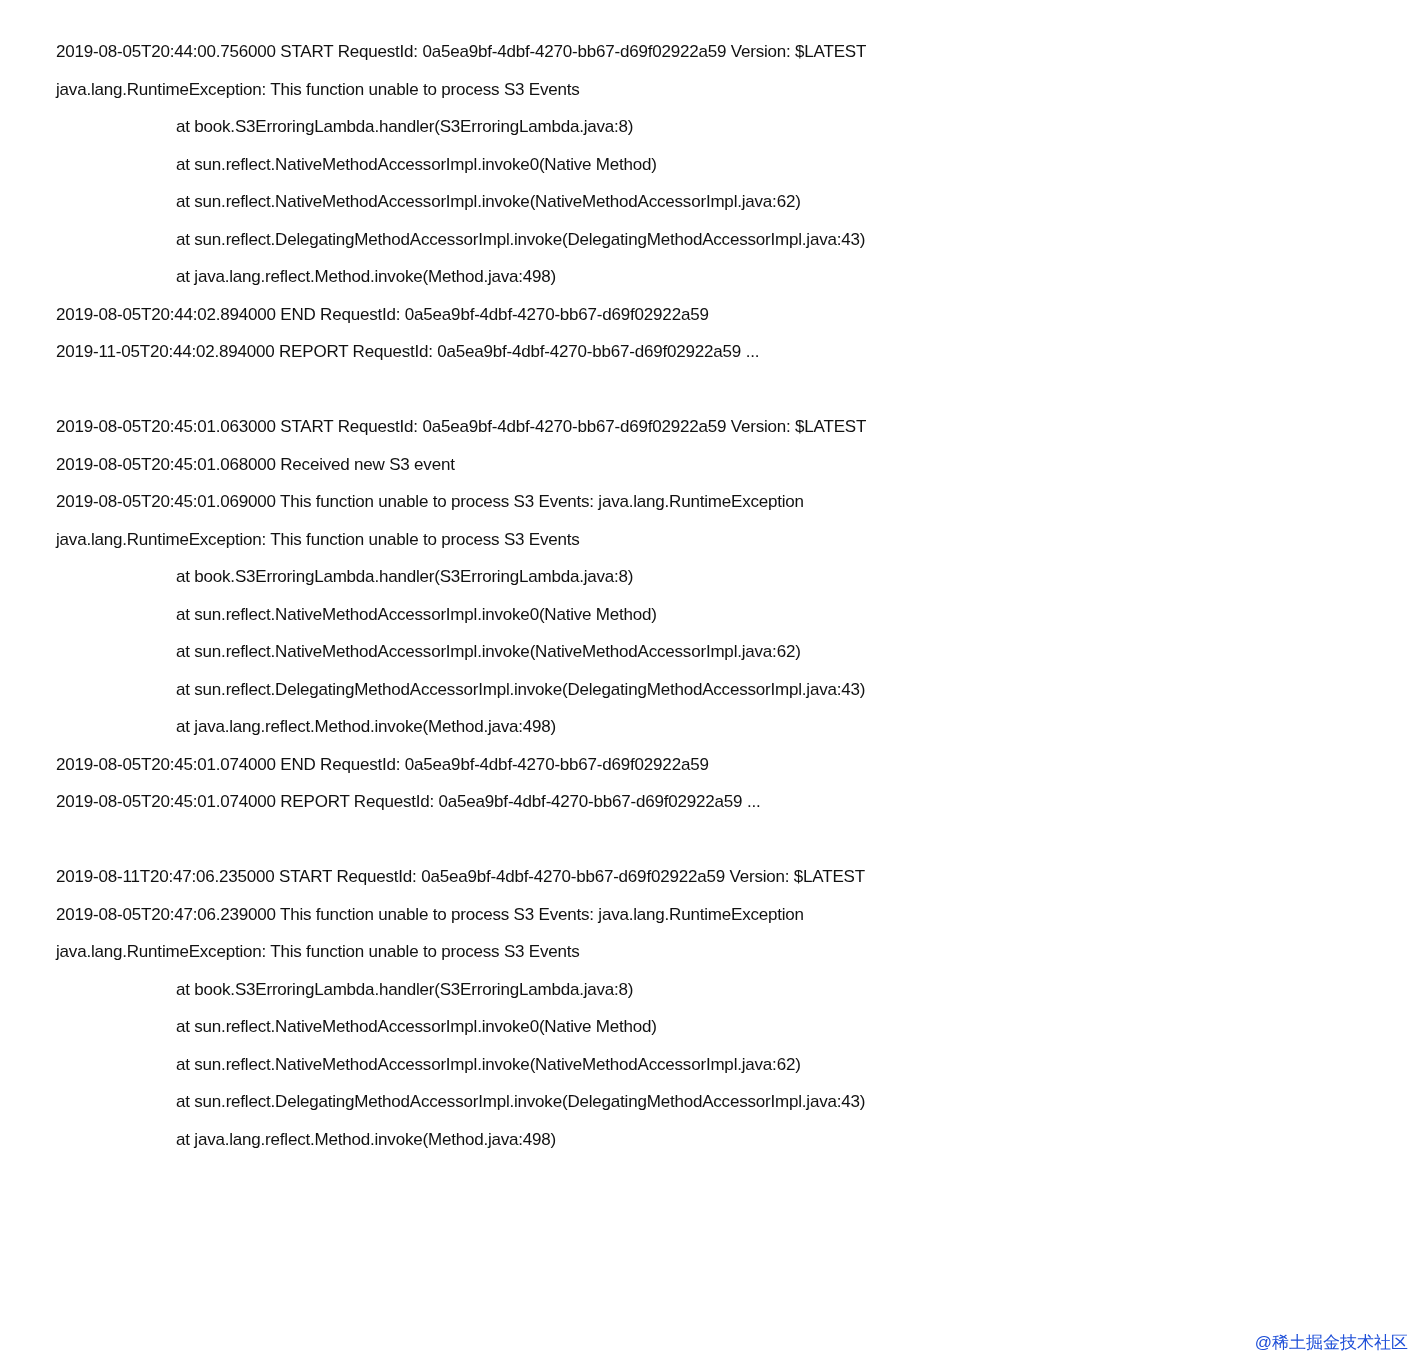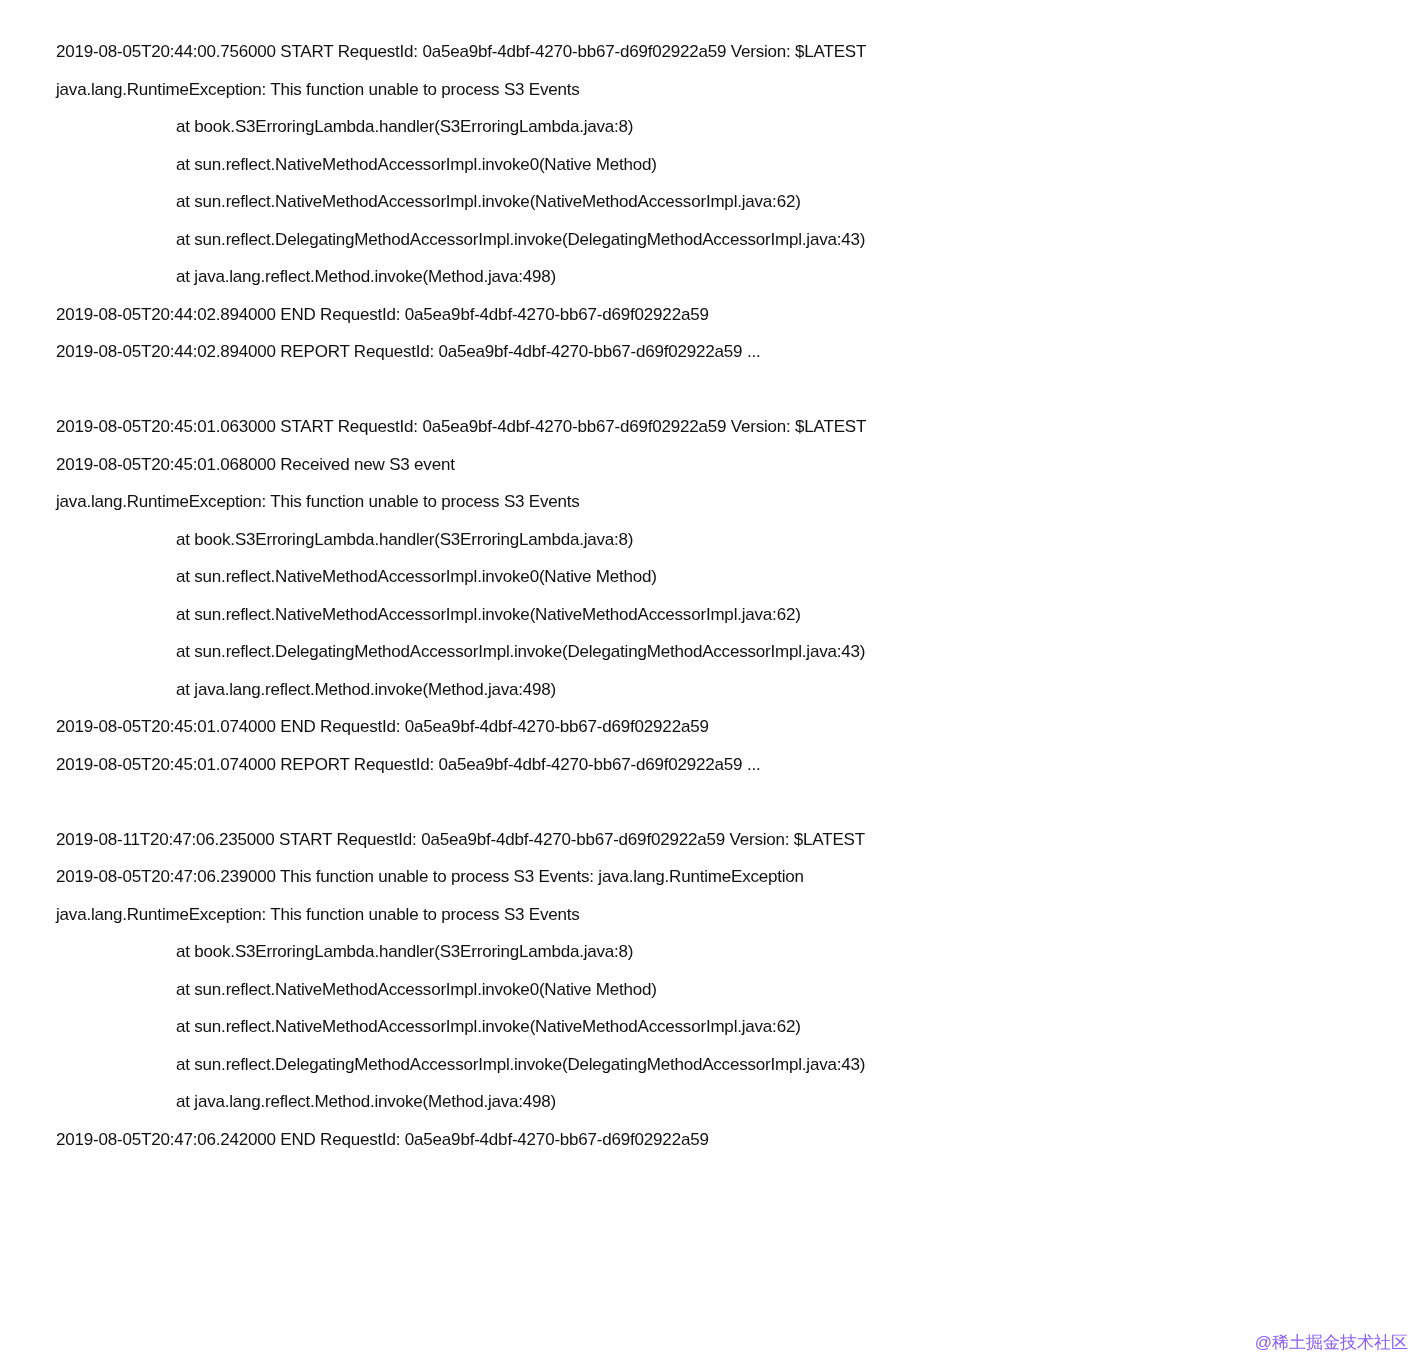--- a/index.html
+++ b/index.html
@@ -32,59 +32,59 @@
       letter-spacing: -0.2px;
     }
     .log-line.indent {
       padding-left: 120px;
     }
     .watermark {
       position: absolute;
       right: 6px;
       bottom: 8px;
       font-size: 17px;
-      color: #8b5cf6;
+      color: #1d4ed8;
       white-space: pre;
     }
   </style>
 </head>
 <body>
 
 <div class="log">
   <div class="log-block">
     <div class="log-line">2019-08-05T20:44:00.756000 START RequestId: 0a5ea9bf-4dbf-4270-bb67-d69f02922a59 Version: $LATEST</div>
     <div class="log-line">java.lang.RuntimeException: This function unable to process S3 Events</div>
     <div class="log-line indent">at book.S3ErroringLambda.handler(S3ErroringLambda.java:8)</div>
     <div class="log-line indent">at sun.reflect.NativeMethodAccessorImpl.invoke0(Native Method)</div>
     <div class="log-line indent">at sun.reflect.NativeMethodAccessorImpl.invoke(NativeMethodAccessorImpl.java:62)</div>
     <div class="log-line indent">at sun.reflect.DelegatingMethodAccessorImpl.invoke(DelegatingMethodAccessorImpl.java:43)</div>
     <div class="log-line indent">at java.lang.reflect.Method.invoke(Method.java:498)</div>
     <div class="log-line">2019-08-05T20:44:02.894000 END RequestId: 0a5ea9bf-4dbf-4270-bb67-d69f02922a59</div>
-    <div class="log-line">2019-08-05T20:44:02.894000 REPORT RequestId: 0a5ea9bf-4dbf-4270-bb67-d69f02922a59 ...</div>
+    <div class="log-line">2019-11-05T20:44:02.894000 REPORT RequestId: 0a5ea9bf-4dbf-4270-bb67-d69f02922a59 ...</div>
   </div>
 
   <div class="log-block">
     <div class="log-line">2019-08-05T20:45:01.063000 START RequestId: 0a5ea9bf-4dbf-4270-bb67-d69f02922a59 Version: $LATEST</div>
     <div class="log-line">2019-08-05T20:45:01.068000 Received new S3 event</div>
+    <div class="log-line">2019-08-05T20:45:01.069000 This function unable to process S3 Events: java.lang.RuntimeException</div>
     <div class="log-line">java.lang.RuntimeException: This function unable to process S3 Events</div>
     <div class="log-line indent">at book.S3ErroringLambda.handler(S3ErroringLambda.java:8)</div>
     <div class="log-line indent">at sun.reflect.NativeMethodAccessorImpl.invoke0(Native Method)</div>
     <div class="log-line indent">at sun.reflect.NativeMethodAccessorImpl.invoke(NativeMethodAccessorImpl.java:62)</div>
     <div class="log-line indent">at sun.reflect.DelegatingMethodAccessorImpl.invoke(DelegatingMethodAccessorImpl.java:43)</div>
     <div class="log-line indent">at java.lang.reflect.Method.invoke(Method.java:498)</div>
     <div class="log-line">2019-08-05T20:45:01.074000 END RequestId: 0a5ea9bf-4dbf-4270-bb67-d69f02922a59</div>
     <div class="log-line">2019-08-05T20:45:01.074000 REPORT RequestId: 0a5ea9bf-4dbf-4270-bb67-d69f02922a59 ...</div>
   </div>
 
   <div class="log-block">
     <div class="log-line">2019-08-11T20:47:06.235000 START RequestId: 0a5ea9bf-4dbf-4270-bb67-d69f02922a59 Version: $LATEST</div>
     <div class="log-line">2019-08-05T20:47:06.239000 This function unable to process S3 Events: java.lang.RuntimeException</div>
     <div class="log-line">java.lang.RuntimeException: This function unable to process S3 Events</div>
     <div class="log-line indent">at book.S3ErroringLambda.handler(S3ErroringLambda.java:8)</div>
     <div class="log-line indent">at sun.reflect.NativeMethodAccessorImpl.invoke0(Native Method)</div>
     <div class="log-line indent">at sun.reflect.NativeMethodAccessorImpl.invoke(NativeMethodAccessorImpl.java:62)</div>
     <div class="log-line indent">at sun.reflect.DelegatingMethodAccessorImpl.invoke(DelegatingMethodAccessorImpl.java:43)</div>
     <div class="log-line indent">at java.lang.reflect.Method.invoke(Method.java:498)</div>
-    <div class="log-line">2019-08-05T20:47:06.242000 END RequestId: 0a5ea9bf-4dbf-4270-bb67-d69f02922a59</div>
   </div>
 </div>
 
 <div class="watermark">@稀土掘金技术社区</div>
 
 </body></html>

